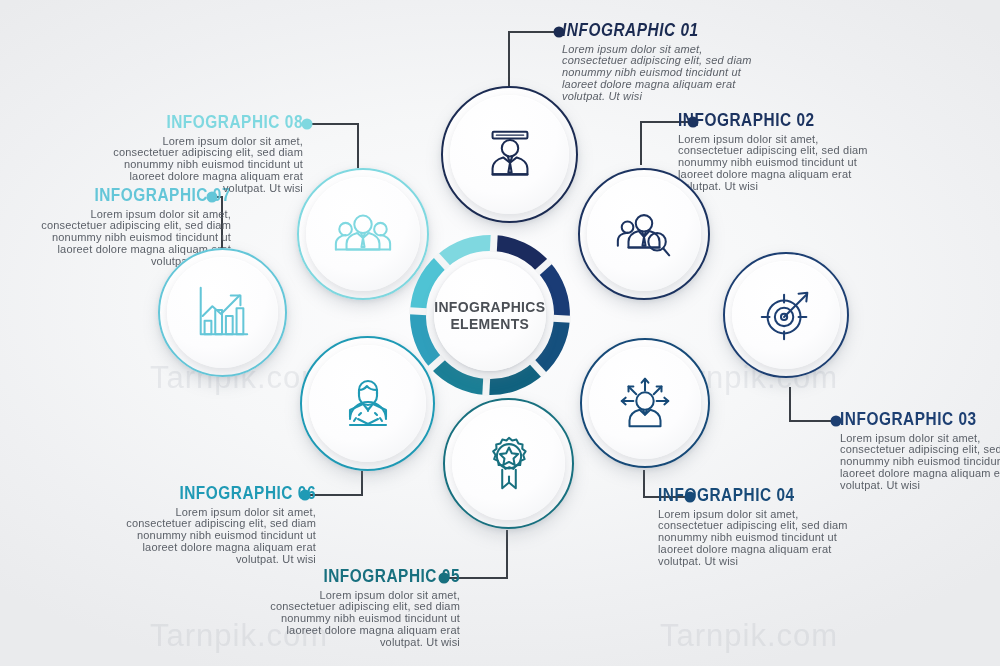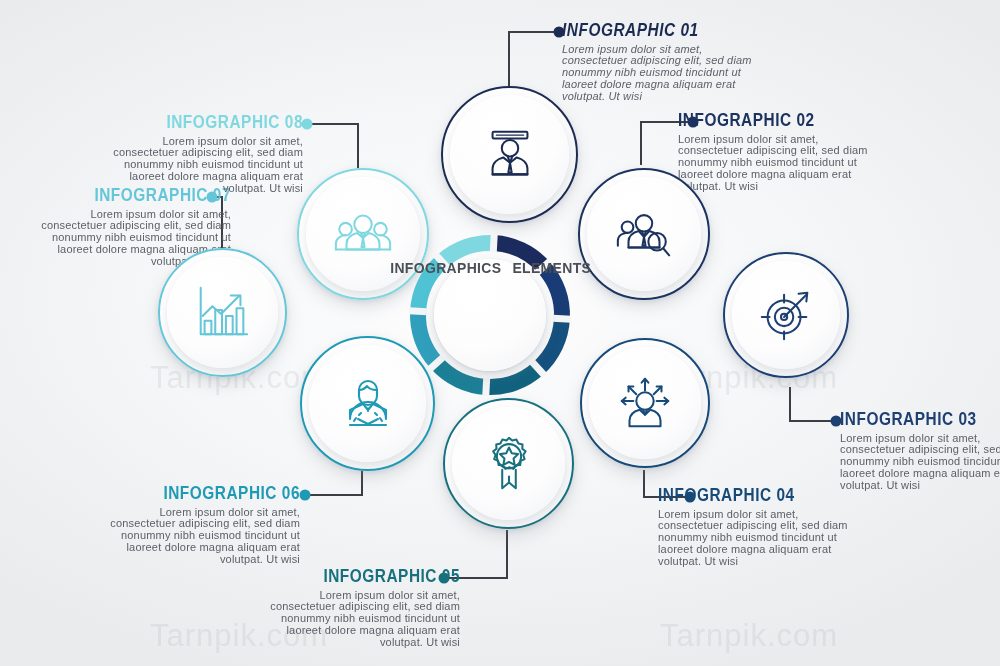--- a/index.html
+++ b/index.html
@@ -70,21 +70,21 @@
 
   
   #hub{
     position:absolute;left:415px;top:240px;width:150px;height:150px;
   }
   #hub .seg-svg{position:absolute;left:-24px;top:-24px;}
   #hub .disc{
     position:absolute;left:19px;top:19px;width:112px;height:112px;border-radius:50%;
     background:radial-gradient(circle at 38% 28%, #ffffff 0%, #fdfdfe 55%, #f4f5f6 88%, #ebecee 100%);
     box-shadow:0 6px 14px rgba(120,128,140,0.25), 0 1px 3px rgba(120,128,140,0.18);
-    display:flex;flex-direction:row;align-items:flex-start;justify-content:center;
+    display:flex;flex-direction:column;align-items:center;justify-content:center;
   }
   #hub .hubtxt{
     font-family:"Liberation Sans Narrow","Liberation Sans",sans-serif;
     font-size:15.5px;font-weight:700;letter-spacing:0.4px;color:#4b4f55;
     line-height:17px;text-align:center;transform:scaleX(0.9);
   }
 </style>
 </head>
 <body>
 
@@ -140,21 +140,21 @@
   <div class="block ta-l" style="left:658px;top:487px;">
     <div class="ttl l" style="color:#174a78;">INFOGRAPHIC 04</div>
     <div class="body">Lorem ipsum dolor sit amet, consectetuer adipiscing elit, sed diam nonummy nibh euismod tincidunt ut laoreet dolore magna aliquam erat volutpat. Ut wisi</div>
   </div>
 
   <div class="block ta-r" style="left:233px;top:568px;margin-left:22px;">
     <div class="ttl r" style="color:#18707f;">INFOGRAPHIC 05</div>
     <div class="body">Lorem ipsum dolor sit amet, consectetuer adipiscing elit, sed diam nonummy nibh euismod tincidunt ut laoreet dolore magna aliquam erat volutpat. Ut wisi</div>
   </div>
 
-  <div class="block ta-r" style="left:95px;top:485px;">
+  <div class="block ta-r" style="left:111px;top:485px;">
     <div class="ttl r" style="color:#1f9ab5;">INFOGRAPHIC 06</div>
     <div class="body">Lorem ipsum dolor sit amet, consectetuer adipiscing elit, sed diam nonummy nibh euismod tincidunt ut laoreet dolore magna aliquam erat volutpat. Ut wisi</div>
   </div>
 
   <div class="block ta-r" style="left:2px;top:187px;margin-left:24px;">
     <div class="ttl r" style="color:#64c6d8;">INFOGRAPHIC 07</div>
     <div class="body">Lorem ipsum dolor sit amet, consectetuer adipiscing elit, sed diam nonummy nibh euismod tincidunt ut laoreet dolore magna aliquam erat volutpat. Ut wisi</div>
   </div>
 
   <div class="block ta-r" style="left:98px;top:114px;">

